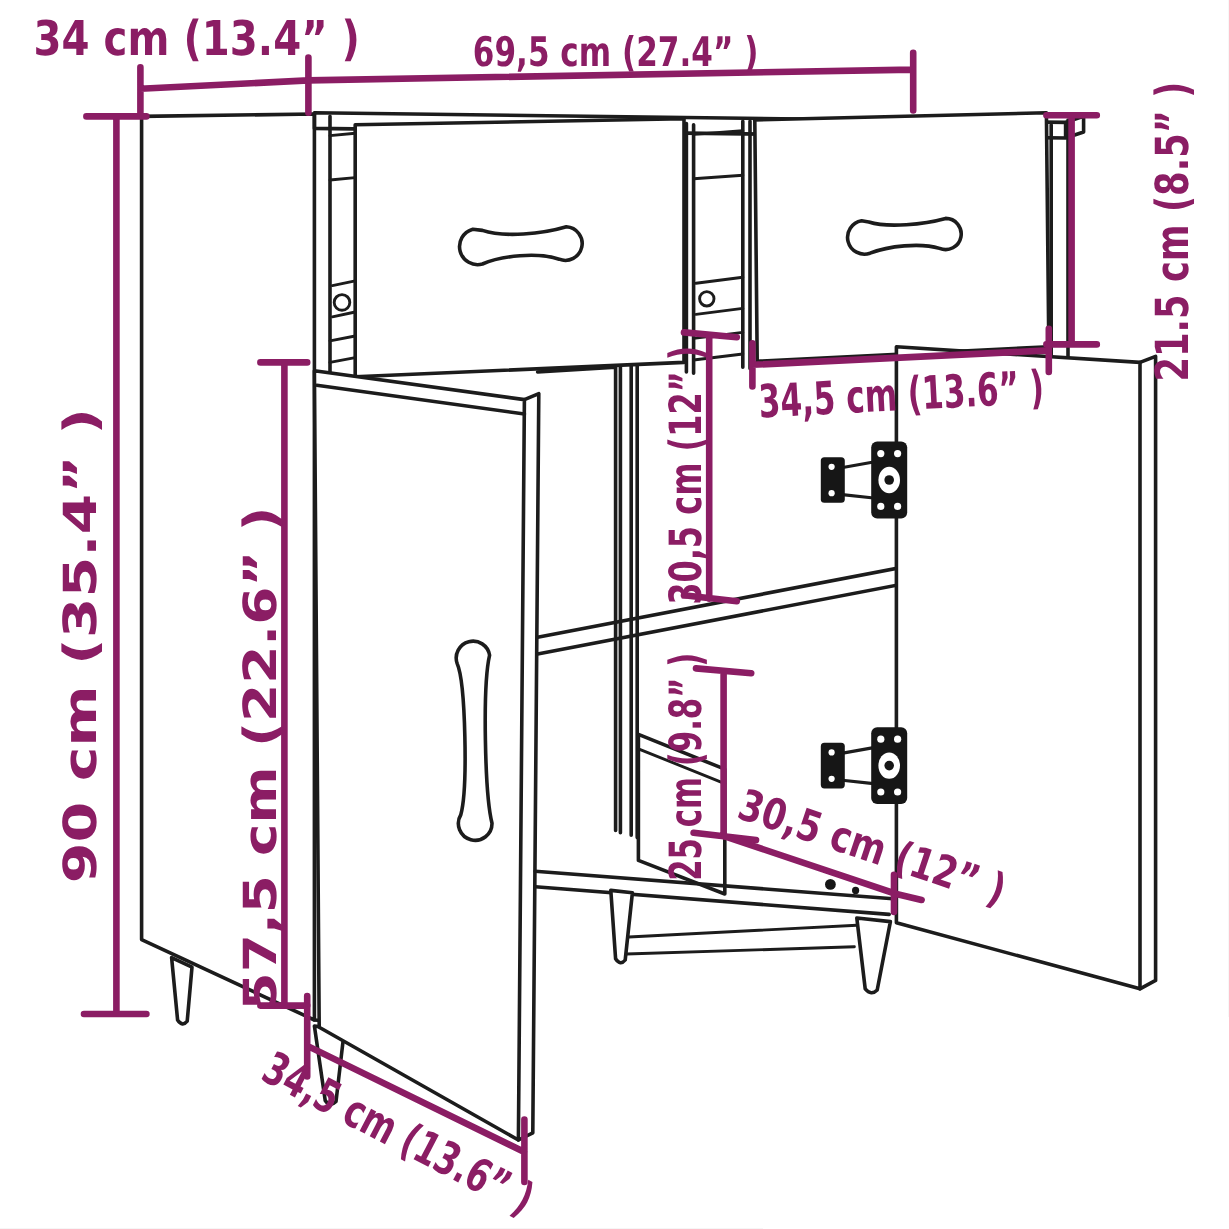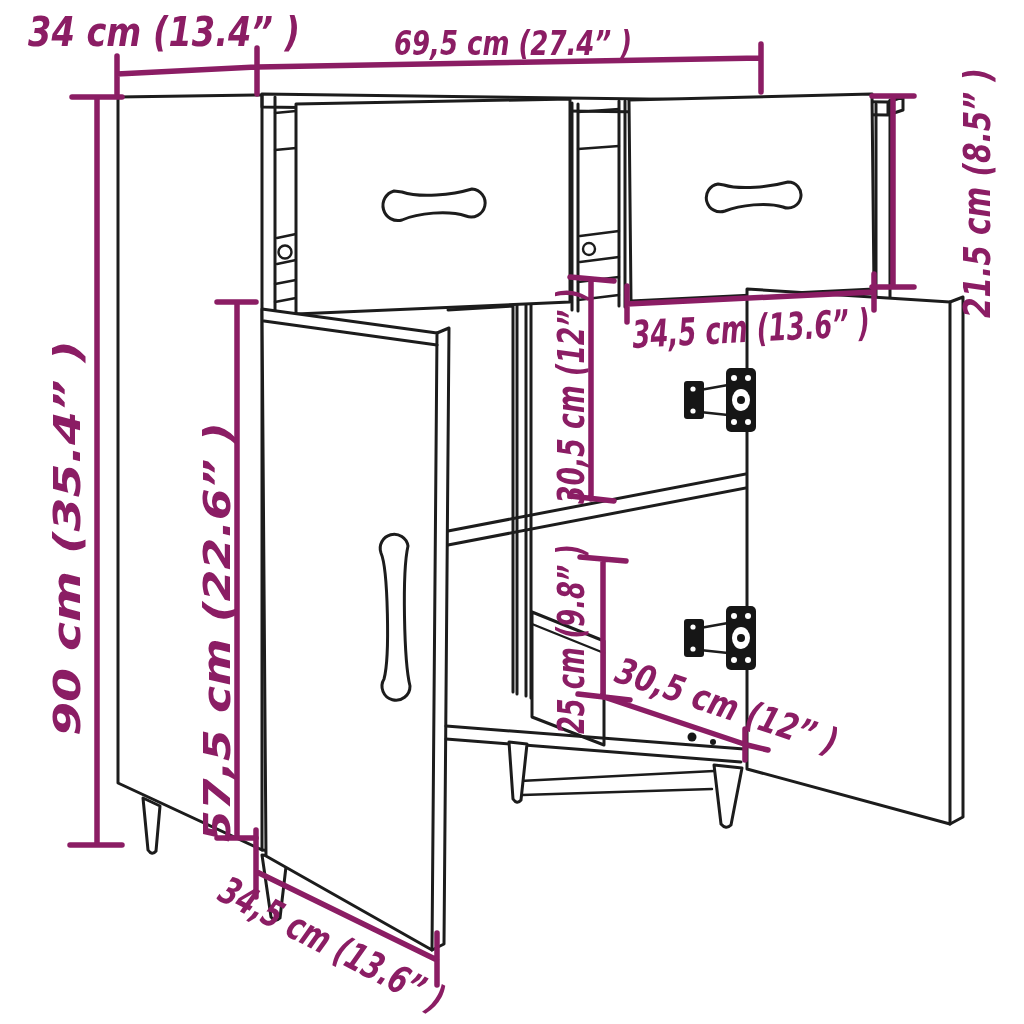--- a/index.html
+++ b/index.html
@@ -1,21 +1,20 @@
 <!DOCTYPE html>
 <html style="--accent: #8b1d64; --line: #1c1c1c; --bg: #ffffff;"><head>
 <meta charset="utf-8">
 <style>
   :root { --accent:#8b1d64; --line:#1c1c1c; --bg:#ffffff; }
   html,body { margin:0; padding:0; background:#e8e8e8; }
   .stage {
     position:relative; width:1024px; height:1024px; margin:0 auto;
     background:var(--bg); overflow:hidden;
     font-family:"DejaVu Sans","Liberation Sans",sans-serif;
-    font-style:italic;
   }
   svg { position:absolute; inset:0; display:block; }
   .ln   { stroke:var(--line); stroke-width:3; fill:none; stroke-linecap:round; stroke-linejoin:round; }
   .thin { stroke:var(--line); stroke-width:2.4; fill:none; stroke-linecap:round; }
   .panel{ fill:#ffffff; stroke:var(--line); stroke-width:3; stroke-linejoin:round; }
   .hw   { fill:#161616; stroke:none; }
   .dot  { fill:#161616; }
   .dim  { stroke:var(--accent); stroke-width:5.5; fill:none; stroke-linecap:round; stroke-linejoin:round; }
   .dim-text { fill:var(--accent); font-weight:700; font-family:"DejaVu Sans","Liberation Sans",sans-serif; }
 </style>

